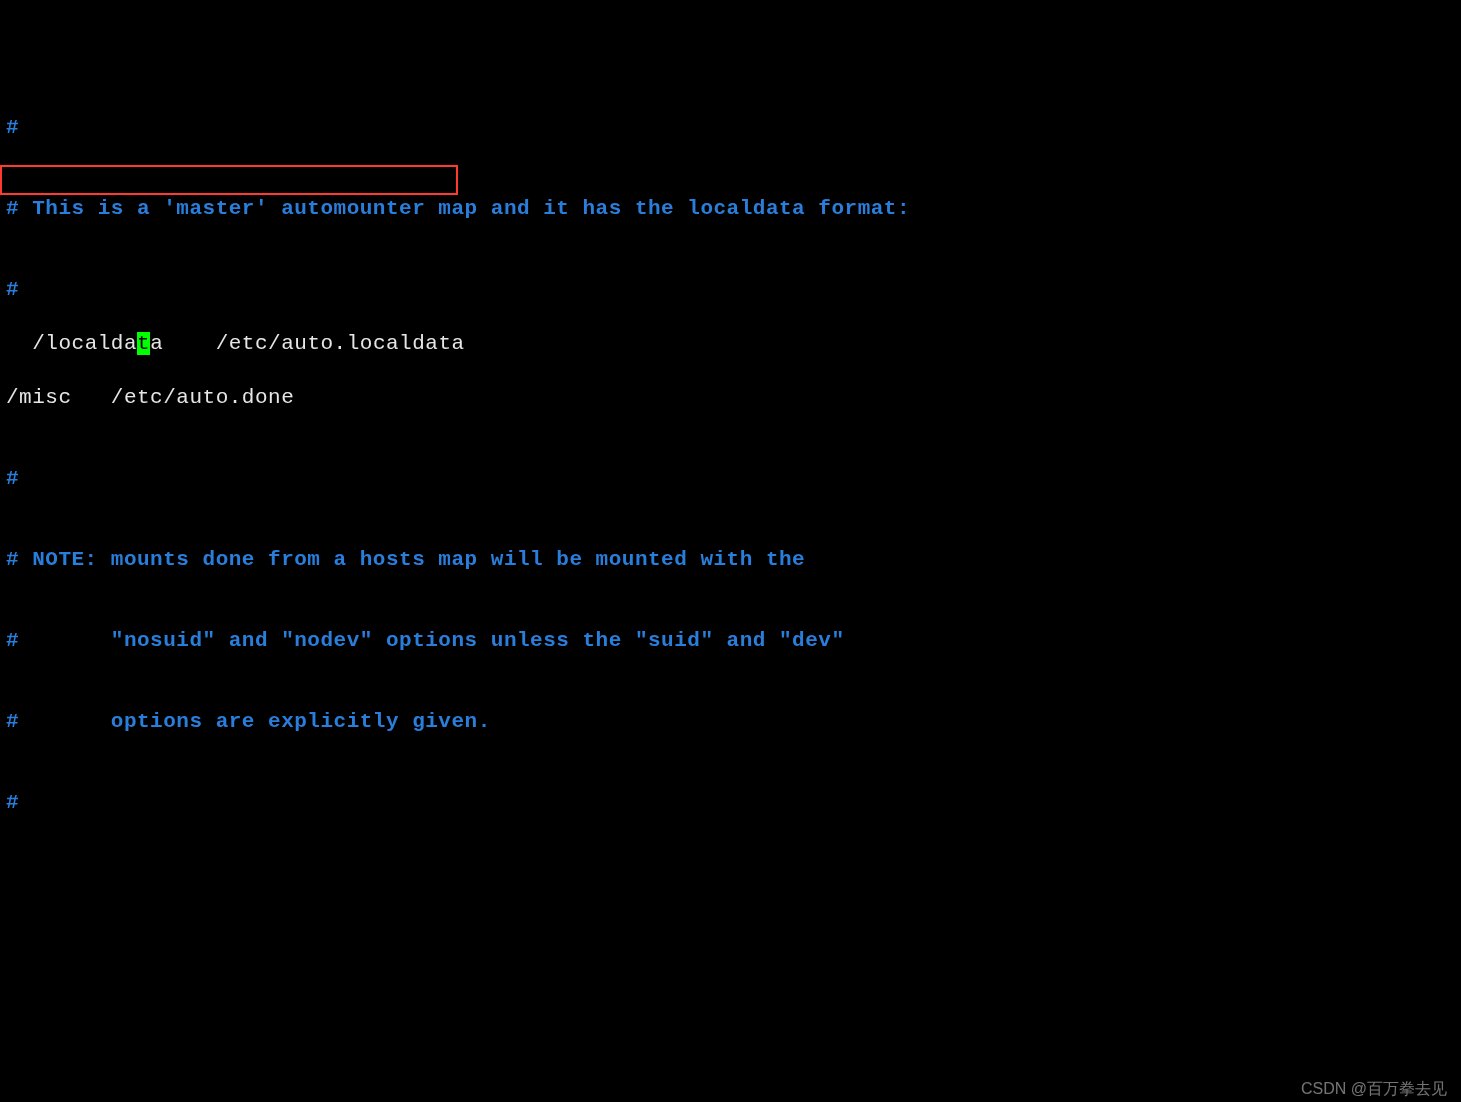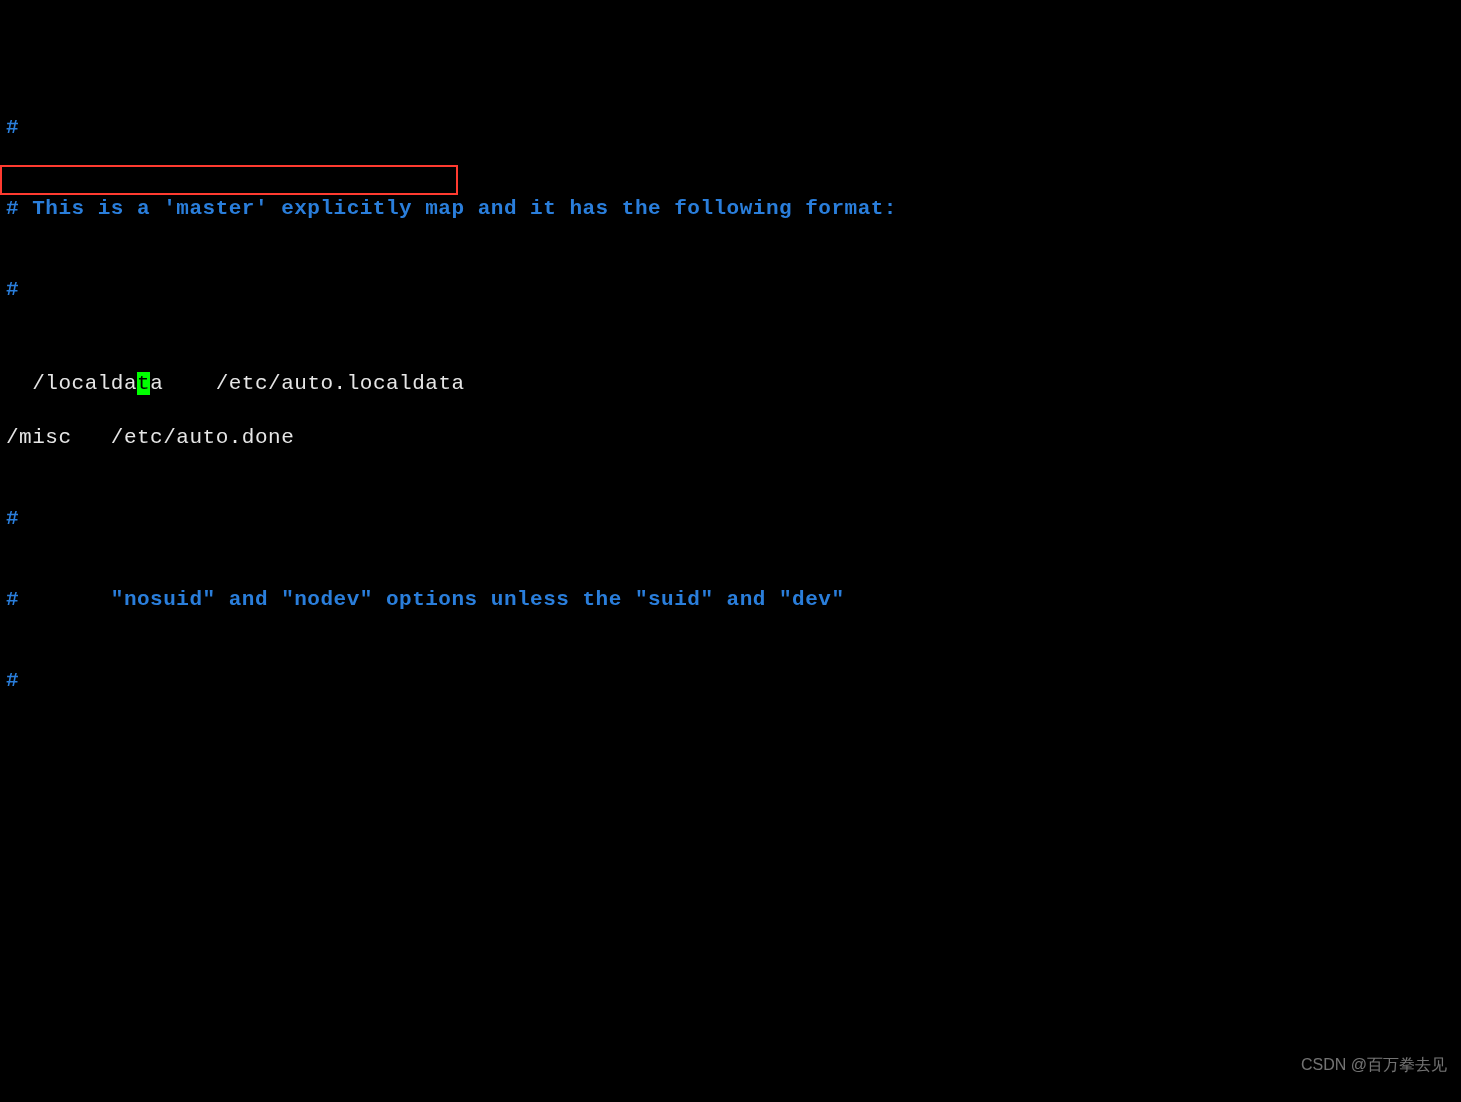--- a/index.html
+++ b/index.html
@@ -22,59 +22,60 @@
   }
   .line {
     display: block;
     white-space: pre;
   }
   .cmt { color: #2a7edb; font-weight: bold; }  
   .txt { color: #e6e6e6; }                     
   .highlighted-row {
     position: relative;
     display: inline-block;
-    margin-top: 40px;
   }
   .red-box {
     position: absolute;
     left: 0;
     top: 165px;
     width: 458px;
     height: 30px;
     border: 2px solid #ff3b30;
     box-sizing: border-box;
     pointer-events: none;
   }
   .cursor-bg {
     background: #00ff00;
     color: #000000;
   }
   .watermark {
     position: absolute;
     right: 14px;
-    bottom: 24px;
+    bottom: 0;
     color: rgba(255,255,255,0.45);
     font-family: "Helvetica Neue", Arial, sans-serif;
     font-size: 16px;
     letter-spacing: 0;
   }
 </style>
 </head>
 <body>
 
 <div class="terminal">
   <div class="red-box"></div>
 
   <span class="line cmt">#</span>
-  <span class="line cmt"># This is a 'master' explicitly map and it has the following format:</span>
+  <span class="line cmt"># This is a 'master' automounter map and it has the localdata format:</span>
   <span class="line cmt">#</span>
   <span class="line txt highlighted-row"><span>/localda</span><span class="cursor-bg">t</span><span>a    /etc/auto.localdata</span></span>
   <span class="line txt">/misc   /etc/auto.done</span>
   <span class="line cmt">#</span>
+  <span class="line cmt"># NOTE: mounts done from a hosts map will be mounted with the</span>
   <span class="line cmt">#       "nosuid" and "nodev" options unless the "suid" and "dev"</span>
+  <span class="line cmt">#       options are explicitly given.</span>
   <span class="line cmt">#</span>
   
   
   
   
   
   
   
   
   

